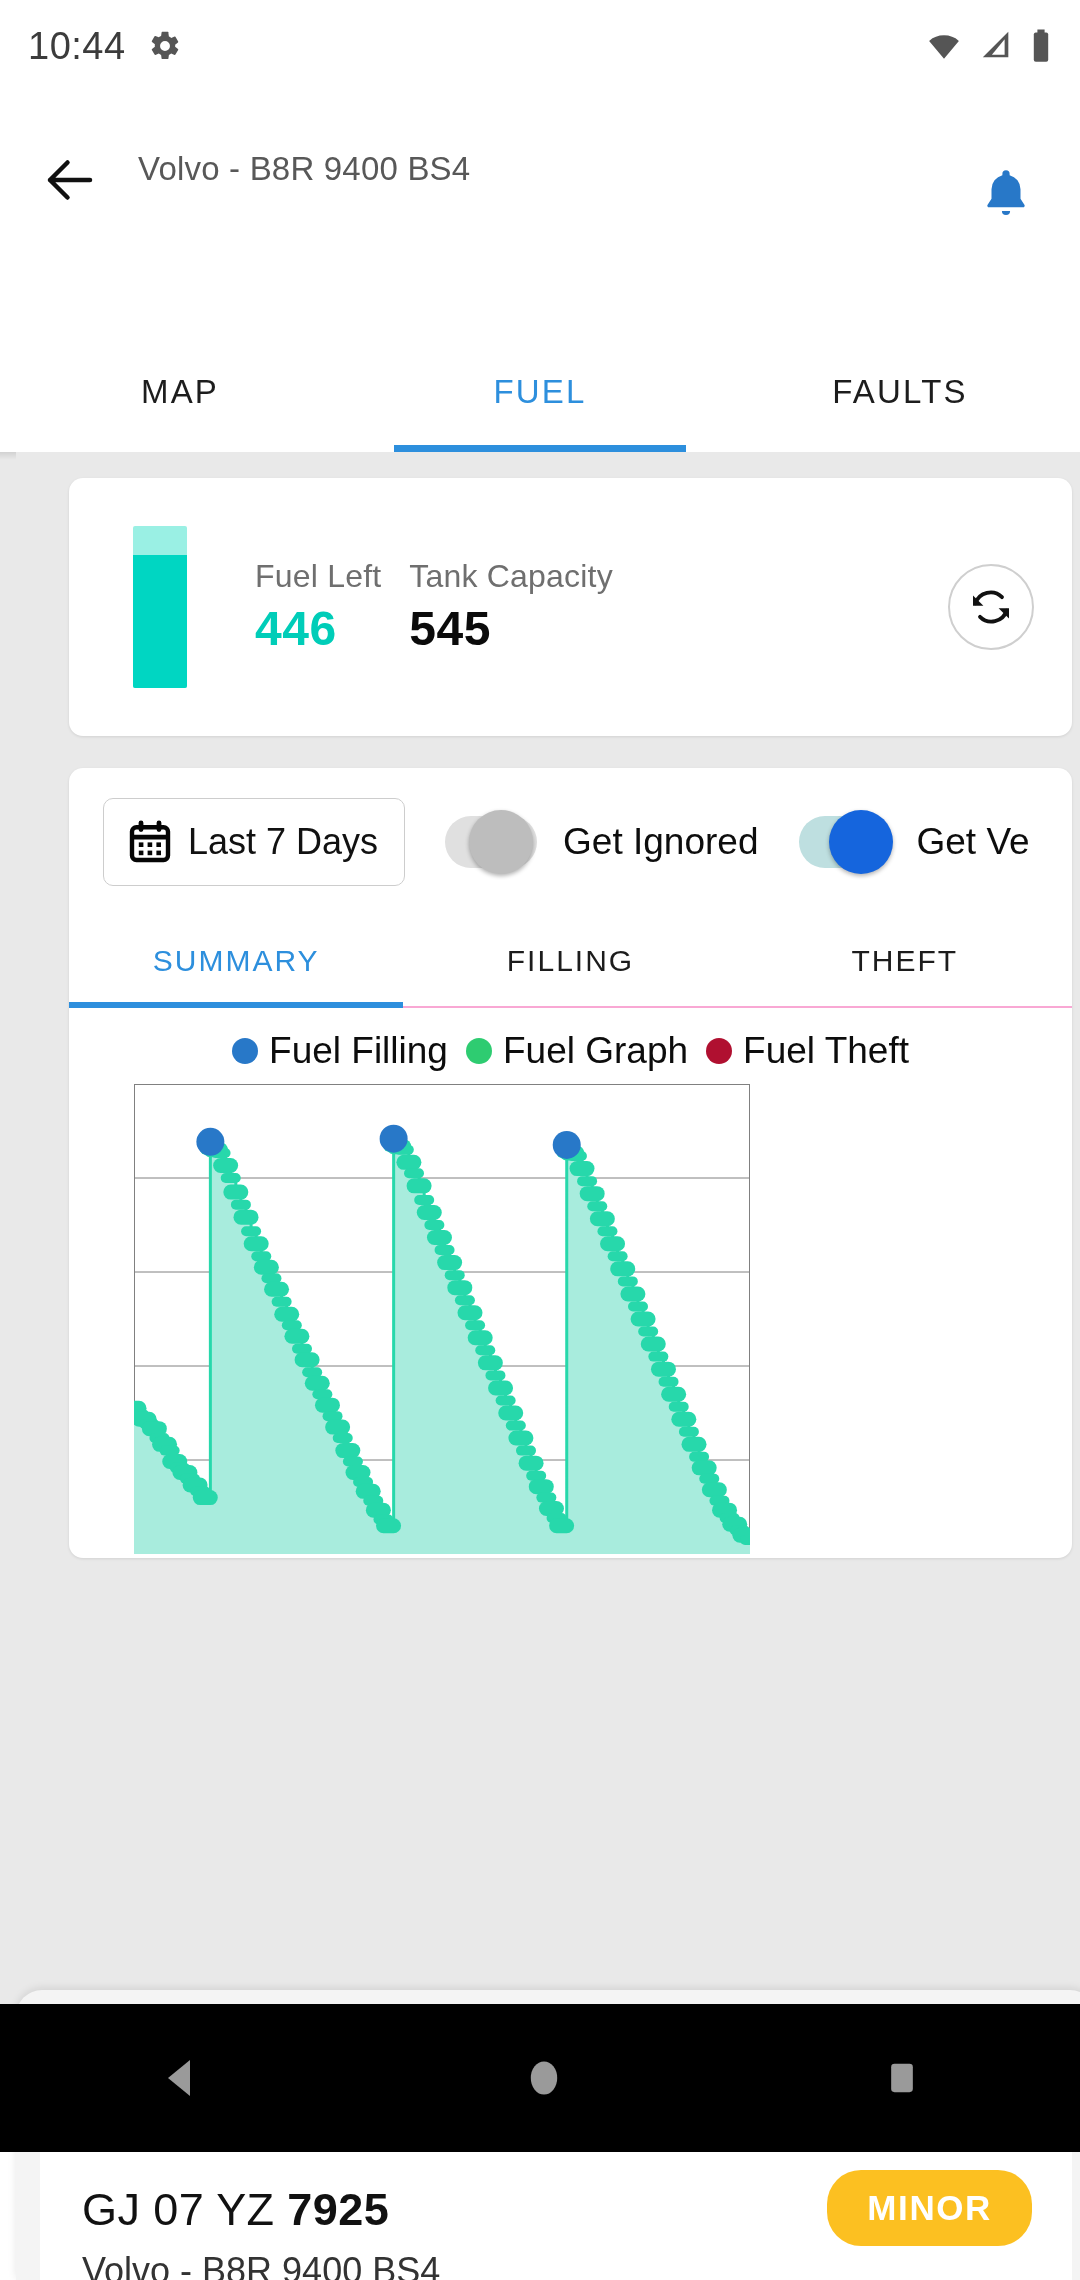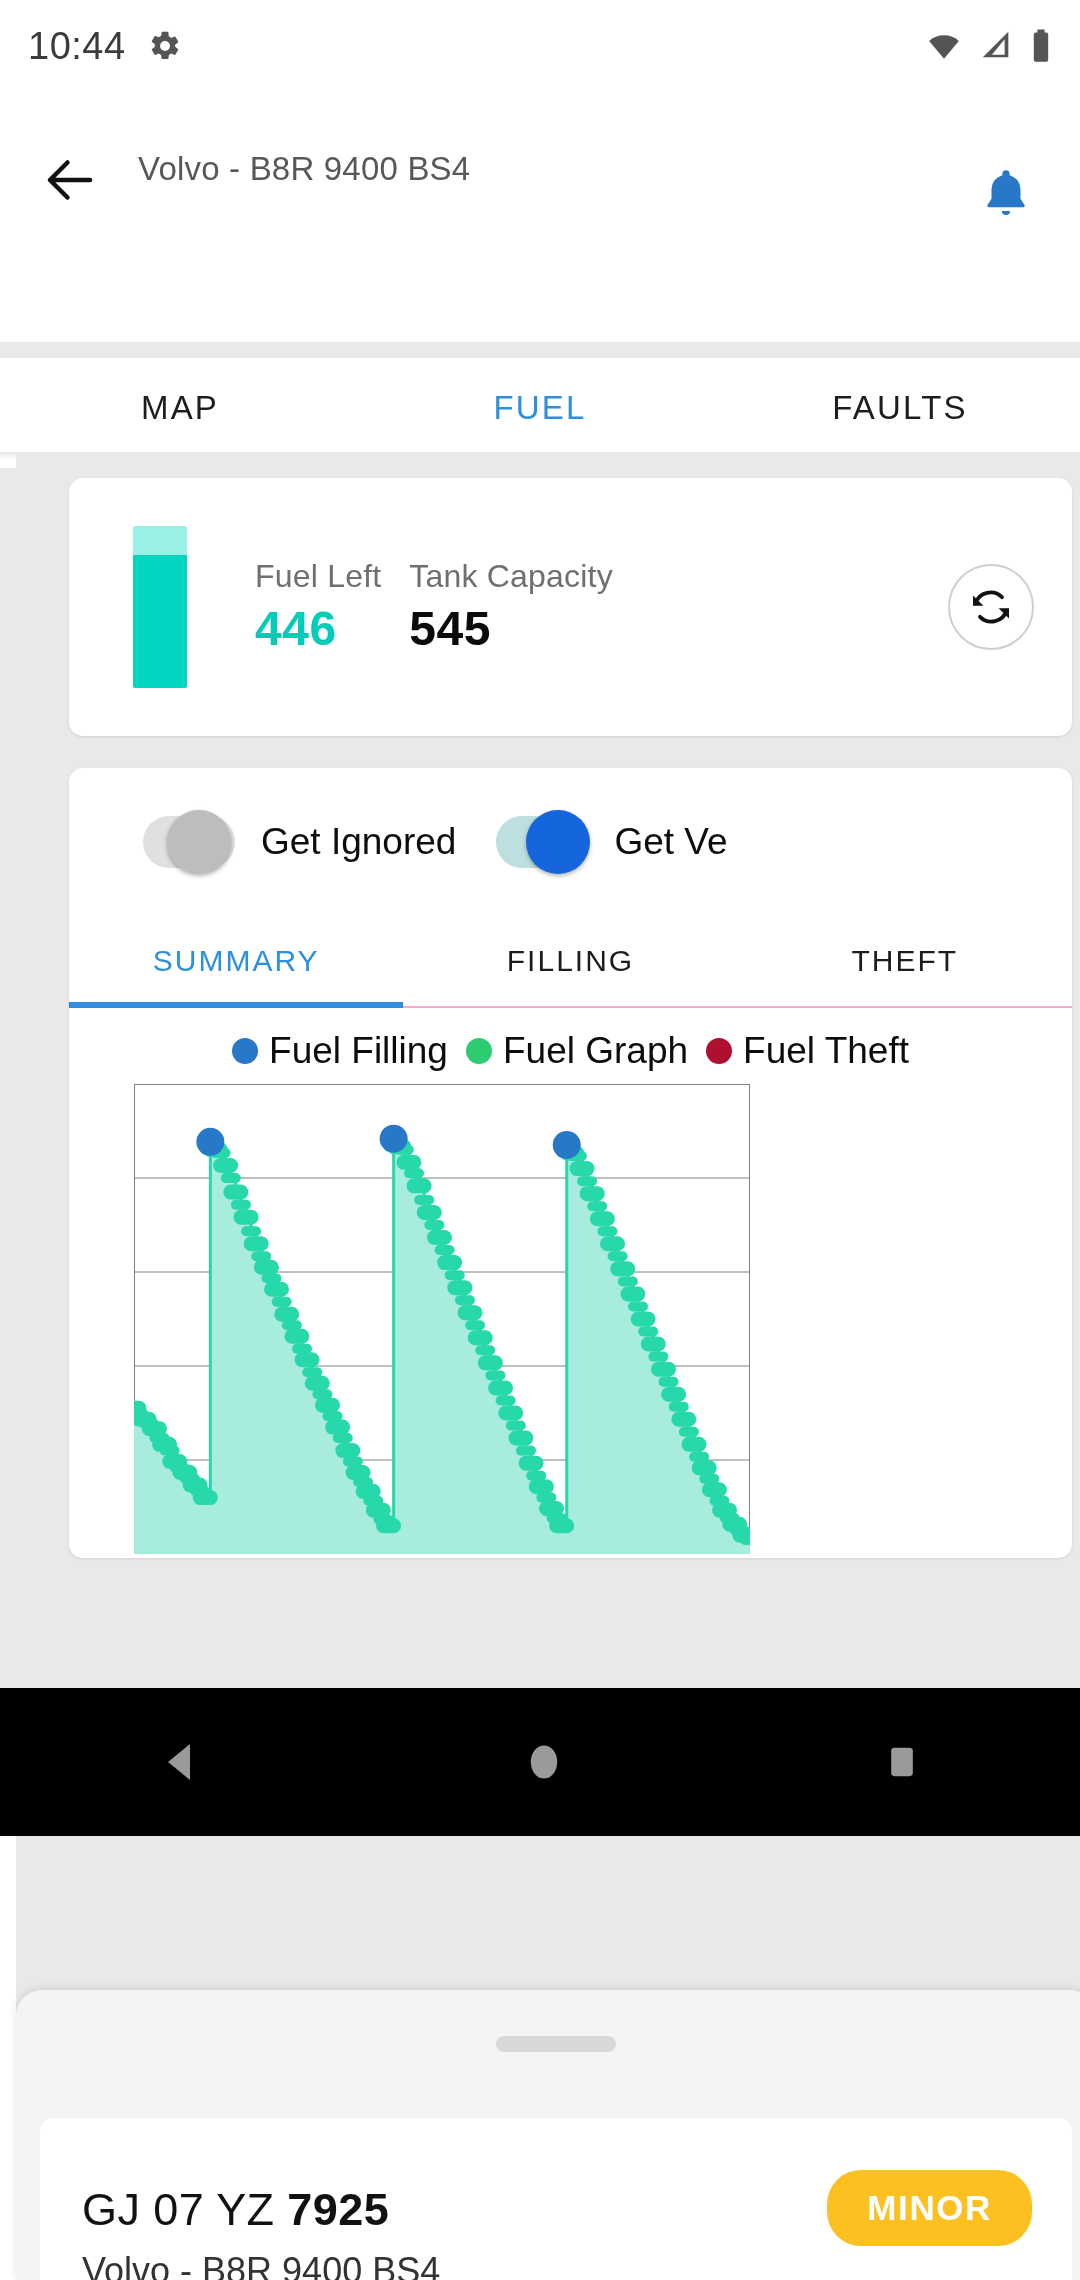--- a/index.html
+++ b/index.html
@@ -2,21 +2,21 @@
 <html><head>
 <meta charset="utf-8">
 <style>
   * { box-sizing: border-box; margin: 0; padding: 0; }
   html, body {
     width: 1080px; height: 2280px;
     background: #ffffff;
     font-family: "Liberation Sans", sans-serif;
     overflow: hidden;
   }
-  #screen { position: relative; width: 1080px; height: 1836px; background: #e9e9e9; }
+  #screen { position: relative; width: 1080px; height: 2152px; background: #e9e9e9; }
 
   
   .statusbar {
     position: absolute; top: 0; left: 0; width: 1080px; height: 92px;
     background: #ffffff; display: flex; align-items: center;
     padding: 0 28px;
   }
   .sb-time { font-size: 38px; color: #3c3c3c; letter-spacing: 0.5px; }
   .sb-gear { margin-left: 22px; width: 34px; height: 34px; display:block; }
   .sb-right { margin-left: auto; display: flex; align-items: center; gap: 14px; }
@@ -37,21 +37,21 @@
     letter-spacing: 0.5px; line-height: 1.15;
   }
   .veh-sub { font-size: 33px; color: #585858; margin-top: 10px; letter-spacing: 0.2px; }
   .bell-btn {
     width: 120px; height: 120px; display:flex; align-items:center; justify-content:center;
     margin-right: 14px; margin-top: 14px; flex:none;
   }
 
   
   .maintabs {
-    position: absolute; top: 358px; left: 0; width: 1080px; height: 110px;
+    position: absolute; top: 342px; left: 0; width: 1080px; height: 110px;
     background: #ffffff; display: flex; align-items: center;
   }
   .mtab {
     flex: 1; text-align: center; font-size: 33px; letter-spacing: 2.2px;
     color: #1d1d1d; position: relative; height: 110px; line-height: 100px;
   }
   .mtab.active { color: #2d8fdd; }
   .mtab.active::after {
     content: ""; position: absolute; left: 50%; transform: translateX(-50%);
     bottom: 0; width: 292px; height: 7px; background: #2d8fdd;
@@ -221,20 +221,34 @@
           <path fill="#111" d="M3 6.2 3 11.4 8.2 11.4z"></path>
           <path fill="none" stroke="#111" stroke-width="1.9" stroke-linecap="round" d="M19.8 13.8a8 8 0 0 1-13.3 3.1"></path>
           <path fill="#111" d="M21 17.8 21 12.6 15.8 12.6z"></path>
         </svg>
       </div>
     </div>
 
     <div class="card" id="graph-card">
 
       <div class="controls">
+        <div class="daterange">
+          <svg width="48" height="48" viewBox="0 0 24 24">
+            <rect x="3" y="4.6" width="18" height="16.4" rx="2.2" fill="none" stroke="#050505" stroke-width="2.2"></rect>
+            <path d="M3 9.6h18" stroke="#050505" stroke-width="2.4"></path>
+            <path d="M7.5 2.4v3.4M16.5 2.4v3.4" stroke="#050505" stroke-width="2.4" stroke-linecap="round"></path>
+            <rect x="6.4" y="12.2" width="2.3" height="2.3" fill="#050505"></rect>
+            <rect x="10.8" y="12.2" width="2.3" height="2.3" fill="#050505"></rect>
+            <rect x="15.2" y="12.2" width="2.3" height="2.3" fill="#050505"></rect>
+            <rect x="6.4" y="16.3" width="2.3" height="2.3" fill="#050505"></rect>
+            <rect x="10.8" y="16.3" width="2.3" height="2.3" fill="#050505"></rect>
+            <rect x="15.2" y="16.3" width="2.3" height="2.3" fill="#050505"></rect>
+          </svg>
+          <span class="lbl">Last 7 Days</span>
+        </div>
 
         <div class="toggle">
           <span class="sw off">
             <span class="knob"></span>
           </span>
           <span class="tlabel">Get Ignored</span>
         </div>
 
         <div class="toggle">
           <span class="sw on">

